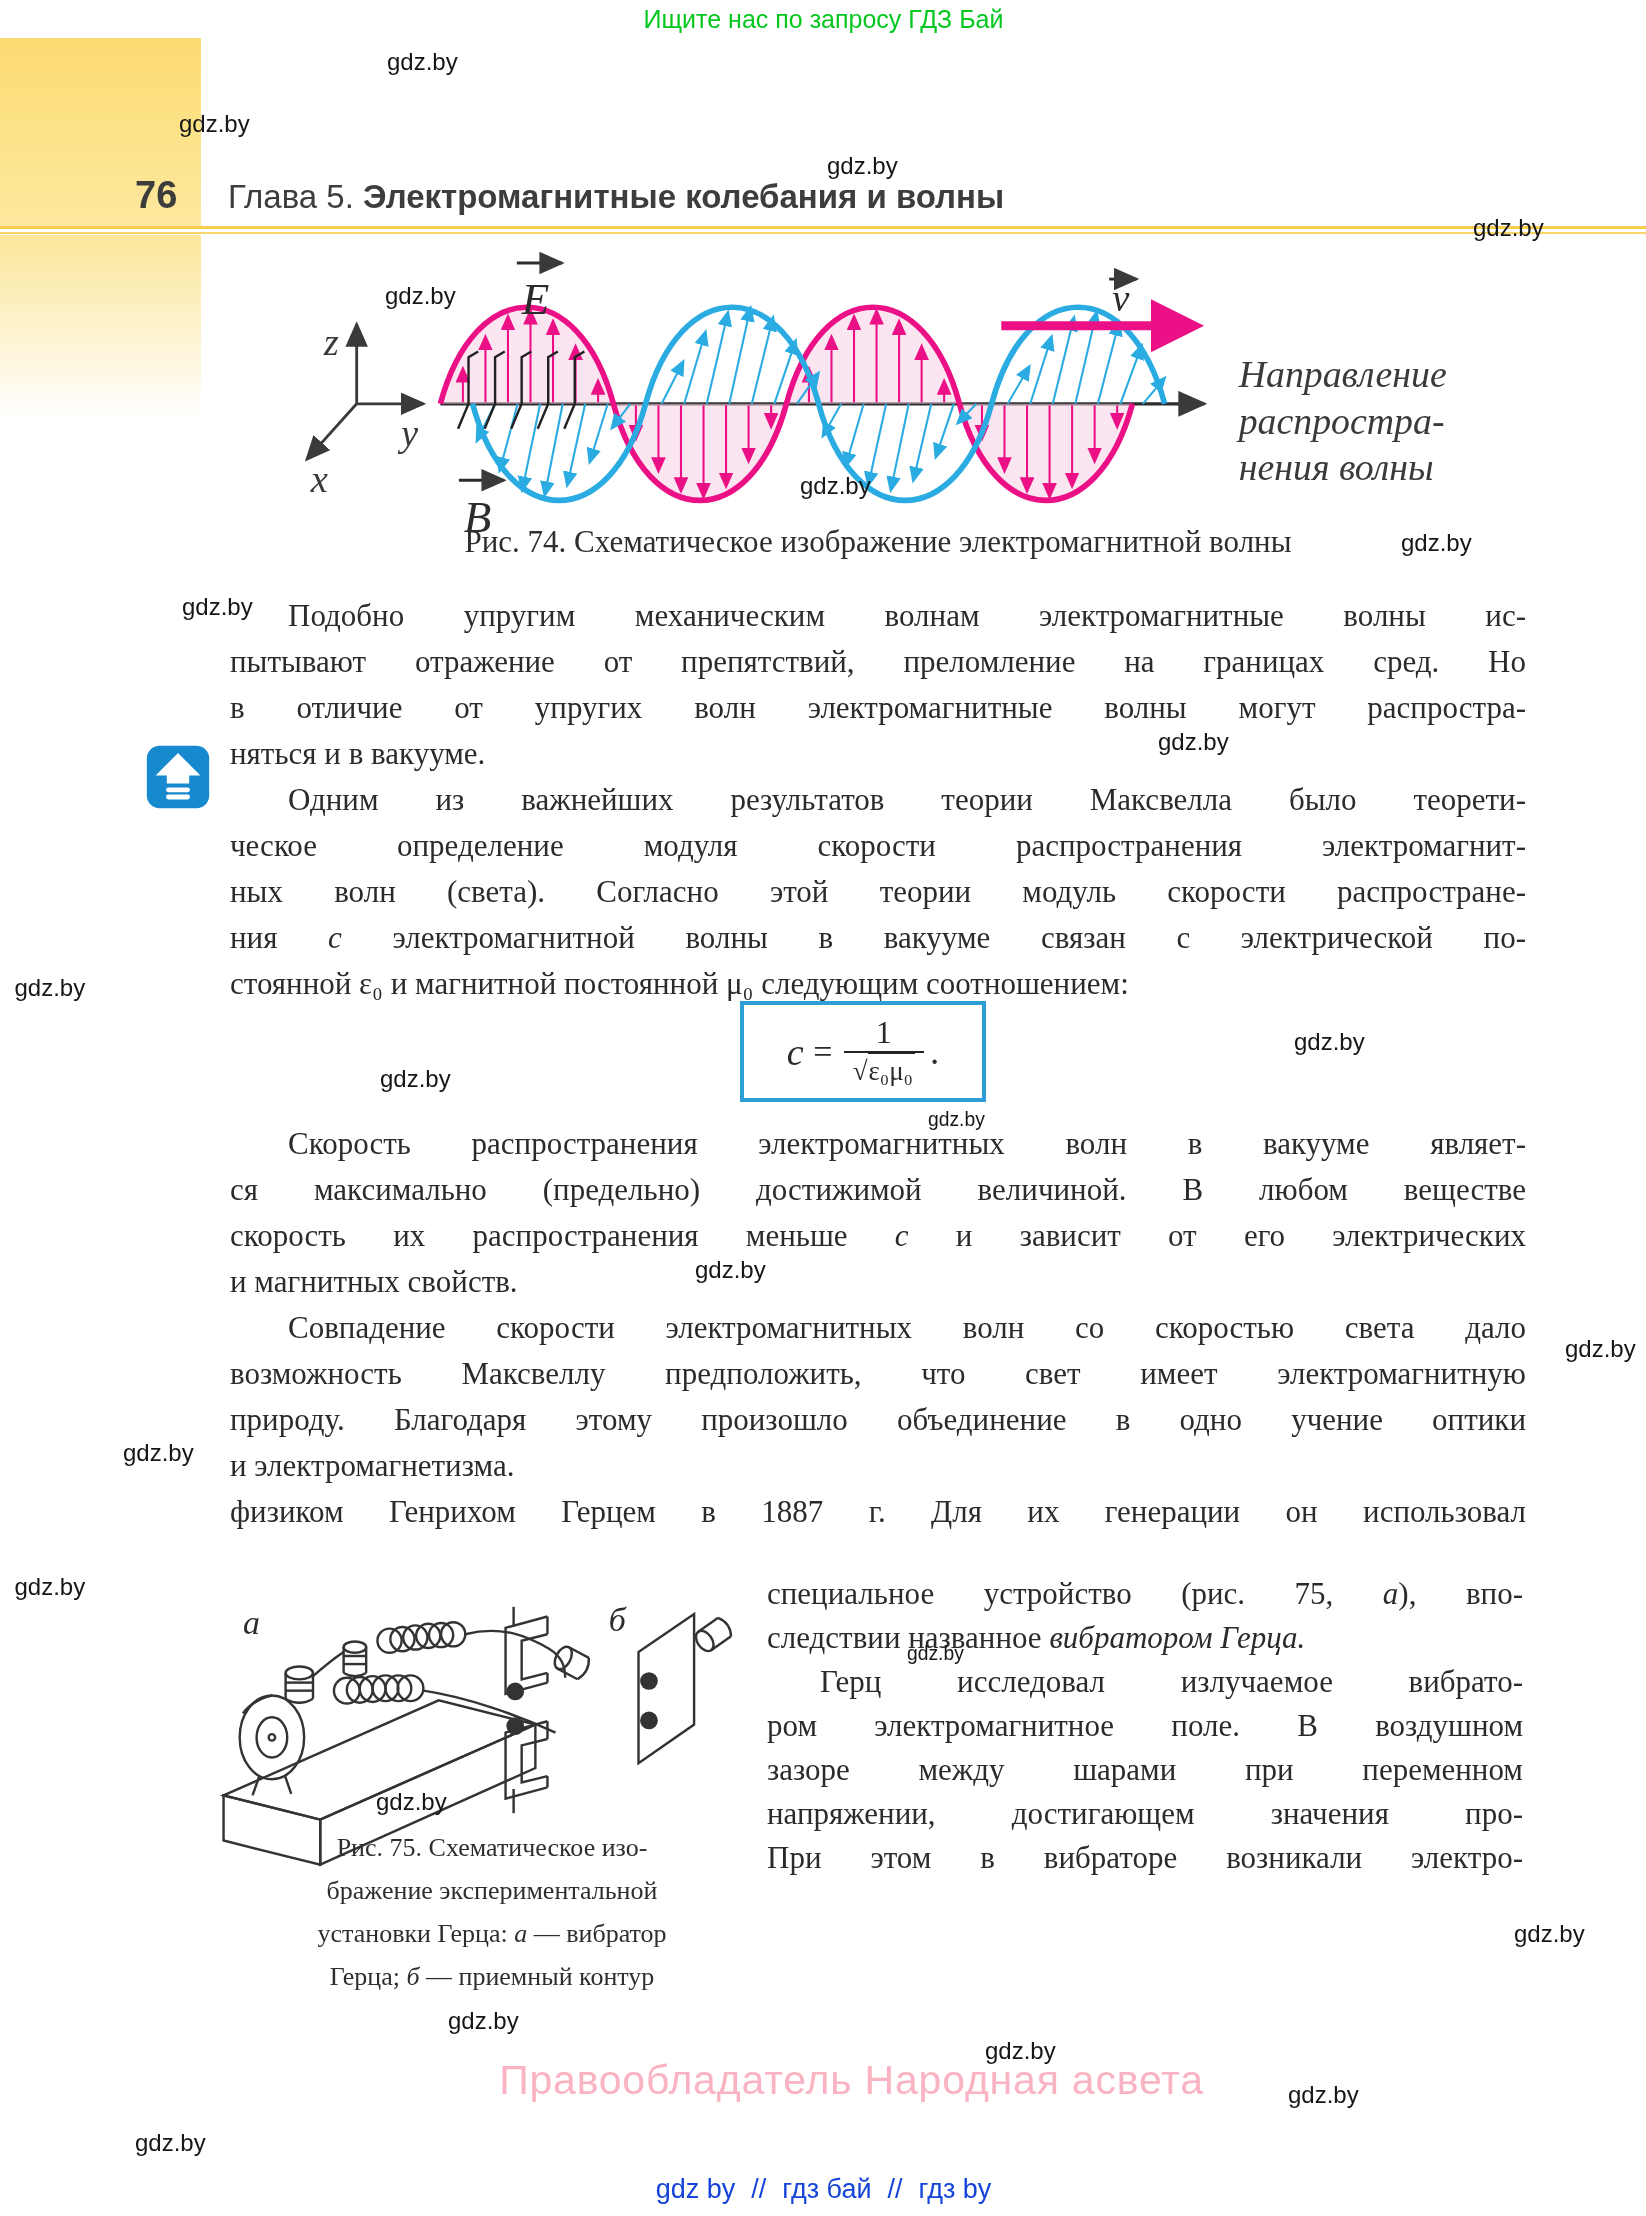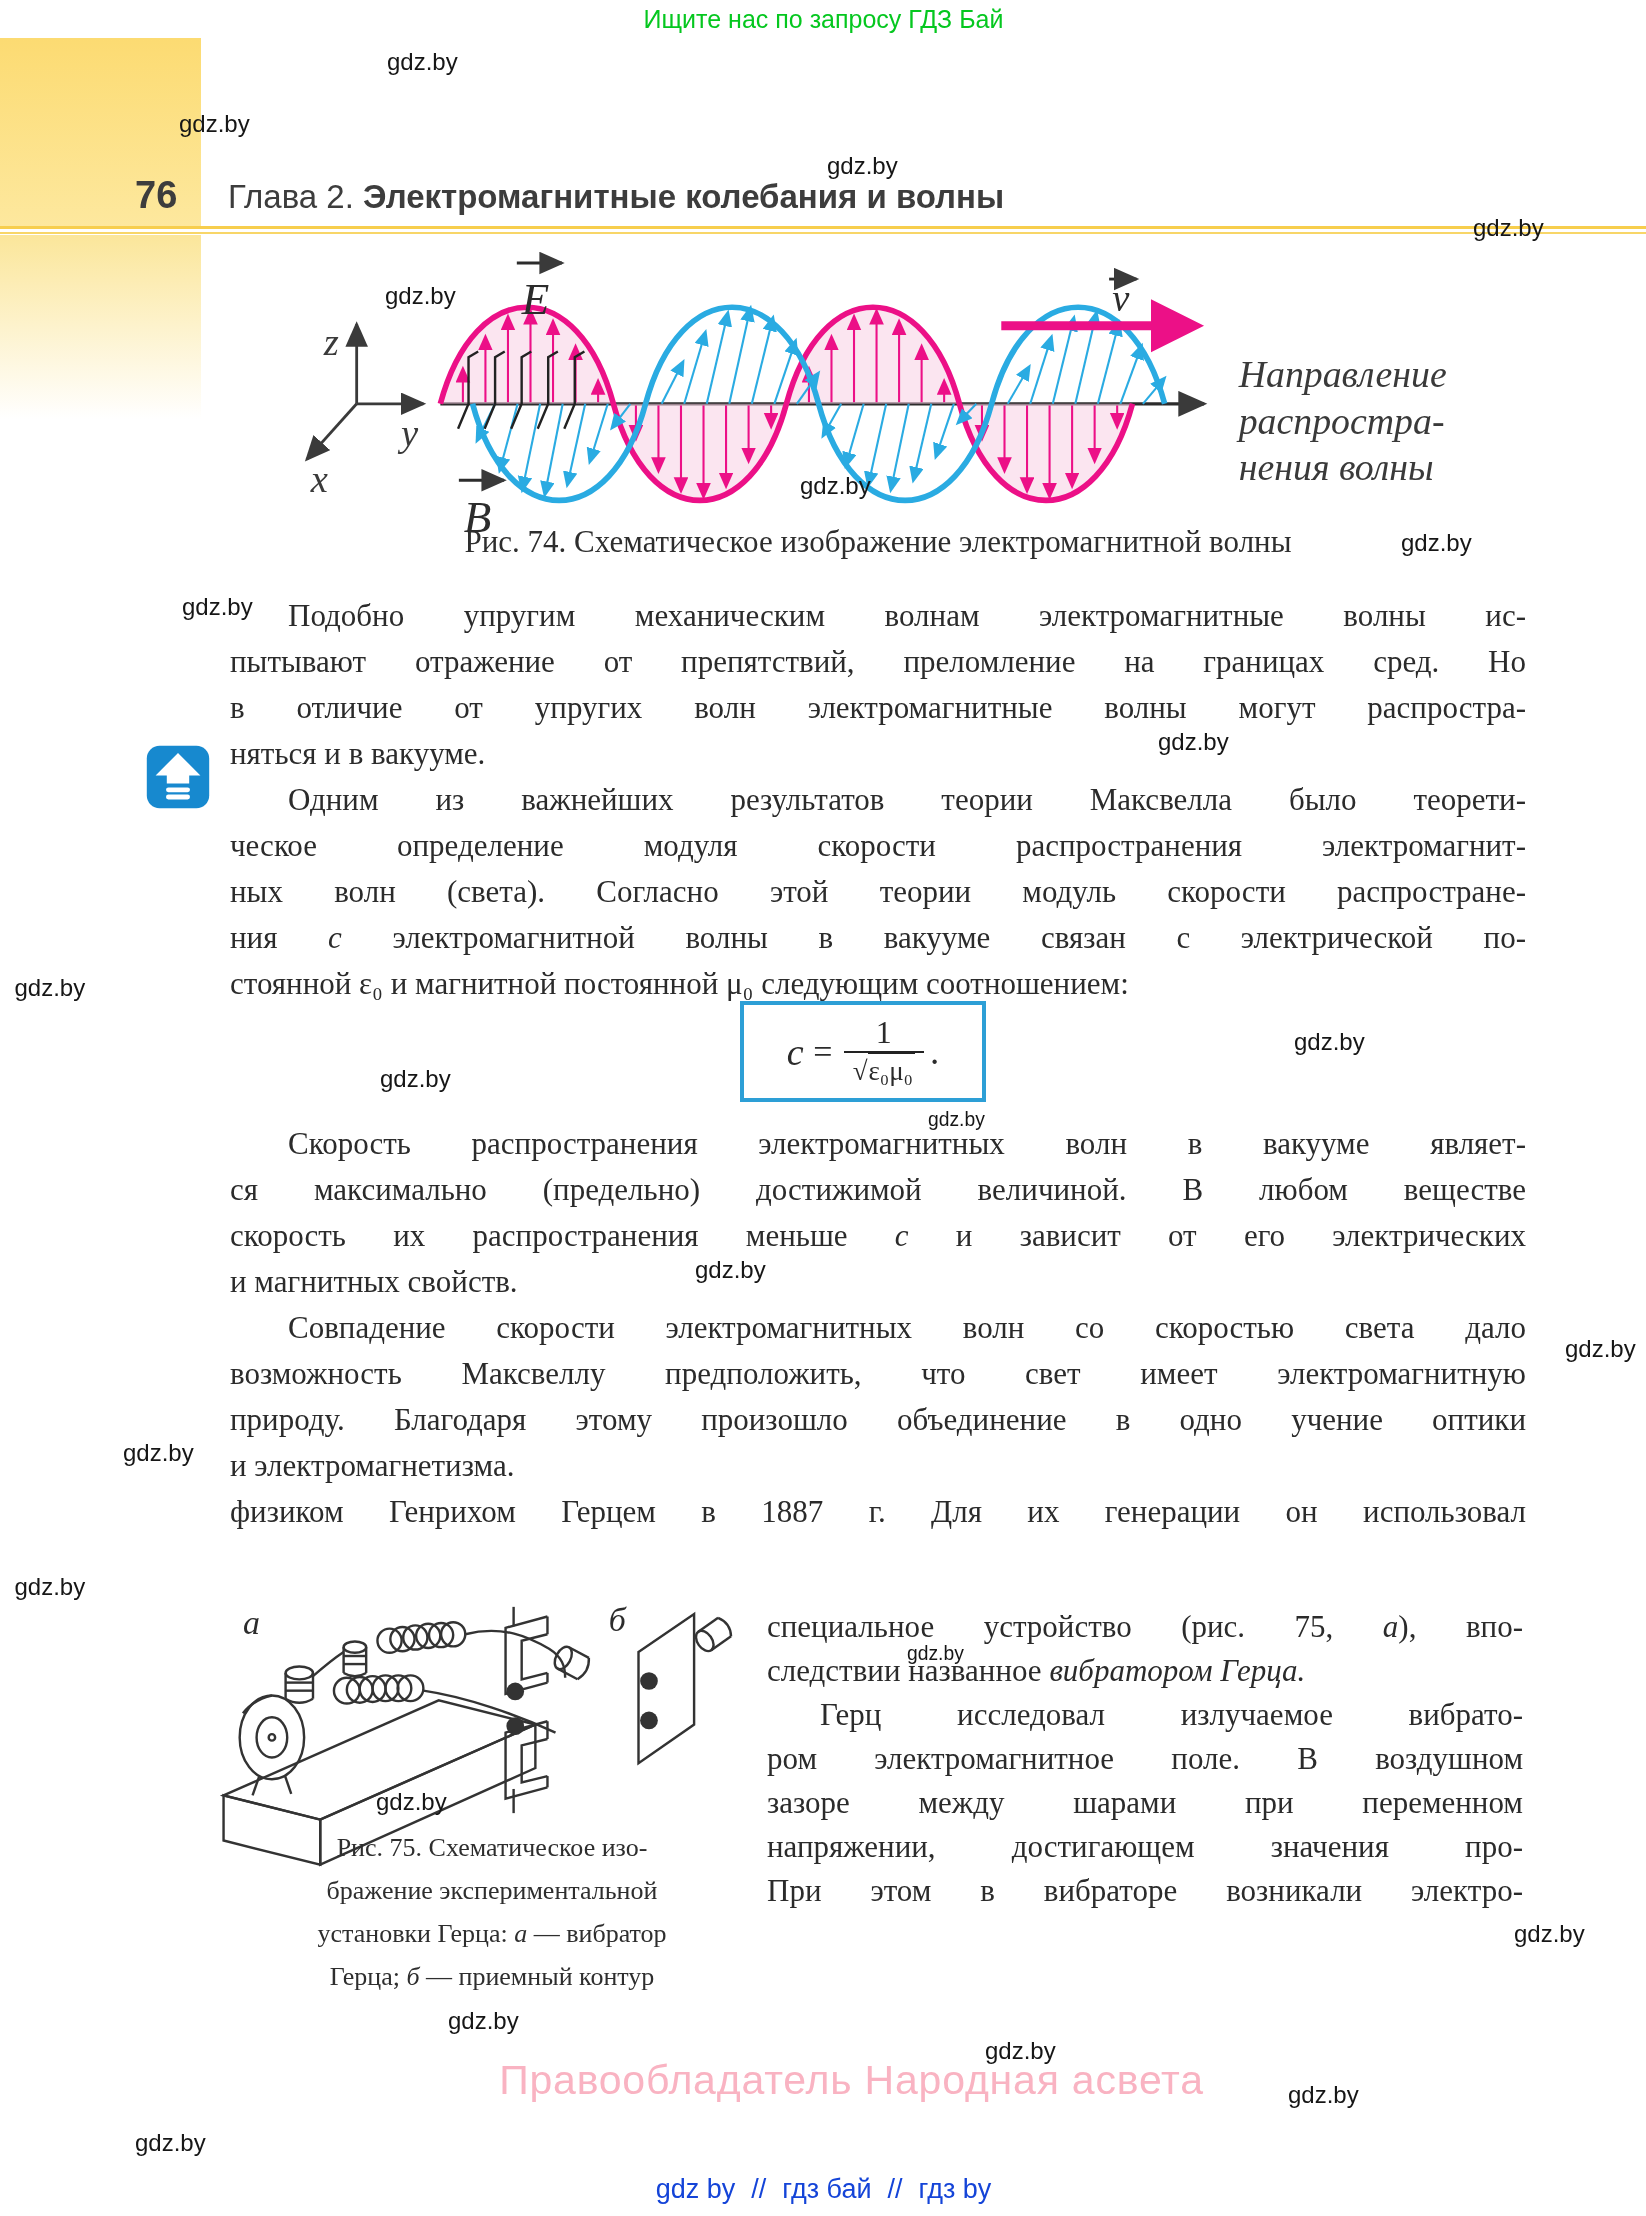--- a/index.html
+++ b/index.html
@@ -52,21 +52,21 @@
 
 <div class="abs greenbanner sans">Ищите нас по запросу ГДЗ Бай</div>
 
 <div class="abs ystrip-top"></div>
 <div class="abs rule1"></div>
 <div class="abs rule2"></div>
 <div class="abs ystrip-bottom"></div>
 
 <div class="abs pagenum sans">76</div>
 <div class="abs chapterline sans">
-  <span>Глава 2. </span><b>Электромагнитные колебания и волны</b>
+  <span>Глава 5. </span><b>Электромагнитные колебания и волны</b>
 </div>
 
 <svg class="abs" viewBox="0 0 1763 420" style="left:226px;top:234px;width:1421px;height:338px">
   <defs>
     <marker id="ahb" markerWidth="12" markerHeight="10" refX="8" refY="4" orient="auto">
         <path d="M0,0 L9,4 L0,8 Z" fill="#3a3a3a"></path>
       </marker>
     <marker id="ahp" markerWidth="10" markerHeight="10" refX="6" refY="3.5" orient="auto">
         <path d="M0,0 L8,3.5 L0,7 Z" fill="#ec1087"></path>
       </marker>
@@ -205,21 +205,21 @@
   <div class="tline">ся максимально (предельно) достижимой величиной. В любом веществе</div>
   <div class="tline"><span>скорость их распространения меньше </span><i>c</i><span> и зависит от его электрических</span></div>
   <div class="tline last">и магнитных свойств.</div>
   <div class="tline indent">Совпадение скорости электромагнитных волн со скоростью света дало</div>
   <div class="tline">возможность Максвеллу предположить, что свет имеет электромагнитную</div>
   <div class="tline">природу. Благодаря этому произошло объединение в одно учение оптики</div>
   <div class="tline last">и электромагнетизма.</div>
   <div class="tline">физиком Генрихом Герцем в 1887 г. Для их генерации он использовал</div>
 </div>
 
-<div class="abs rcol" style="top:1574px;margin-top:33px;">
+<div class="abs rcol" style="top:1574px;">
   <div class="rline"><span>специальное устройство (рис. 75, </span><i>а</i><span>), впо-</span></div>
   <div class="rline last"><span>следствии названное </span><i>вибратором Герца.</i></div>
   <div class="rline indent">Герц исследовал излучаемое вибрато-</div>
   <div class="rline">ром электромагнитное поле. В воздушном</div>
   <div class="rline">зазоре между шарами при переменном</div>
   <div class="rline">напряжении, достигающем значения про-</div>
   <div class="rline">При этом в вибраторе возникали электро-</div>
 </div>
 
 <svg class="abs" viewBox="0 0 700 340" style="left:201px;top:1602px;width:564px;height:274px">

